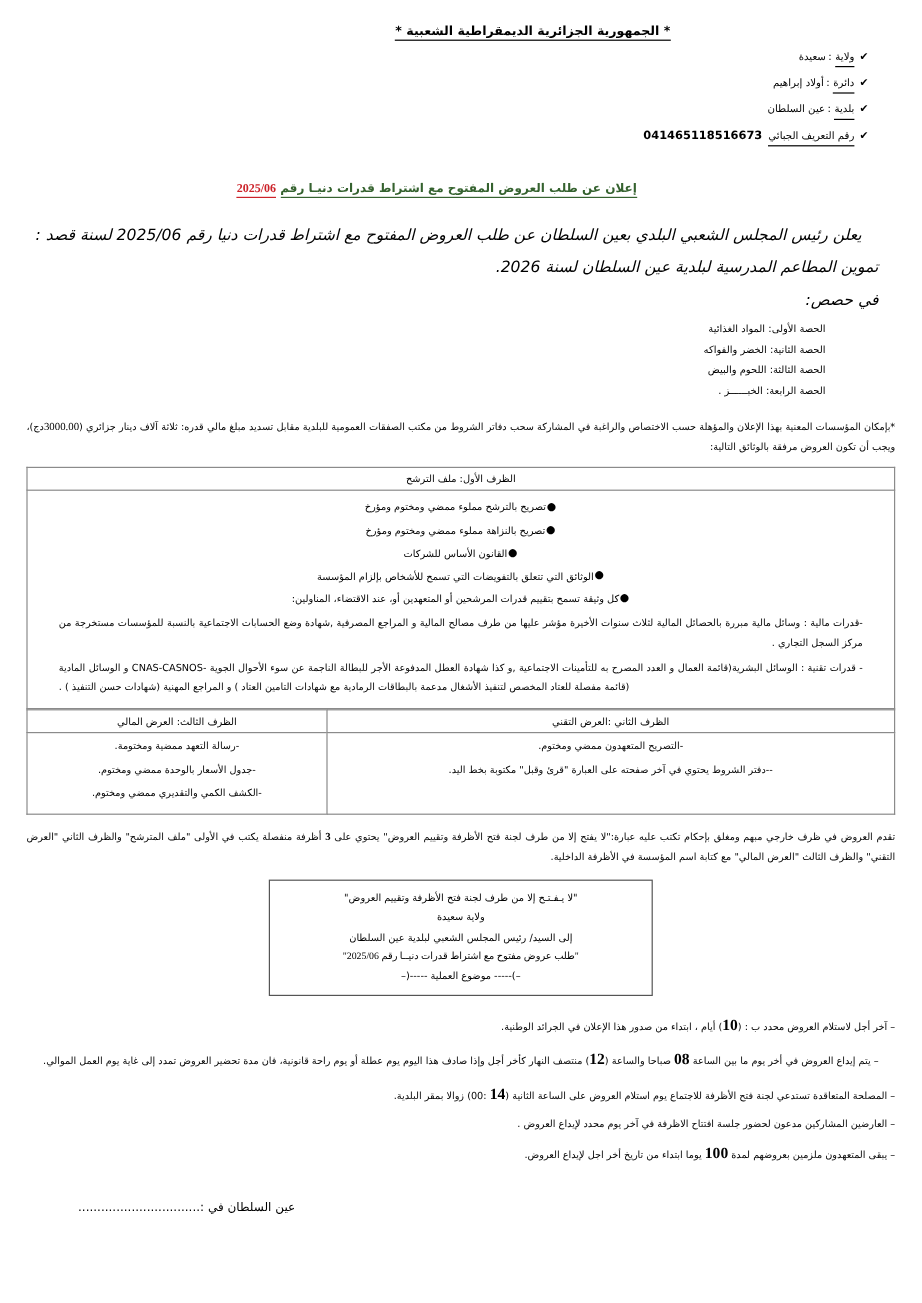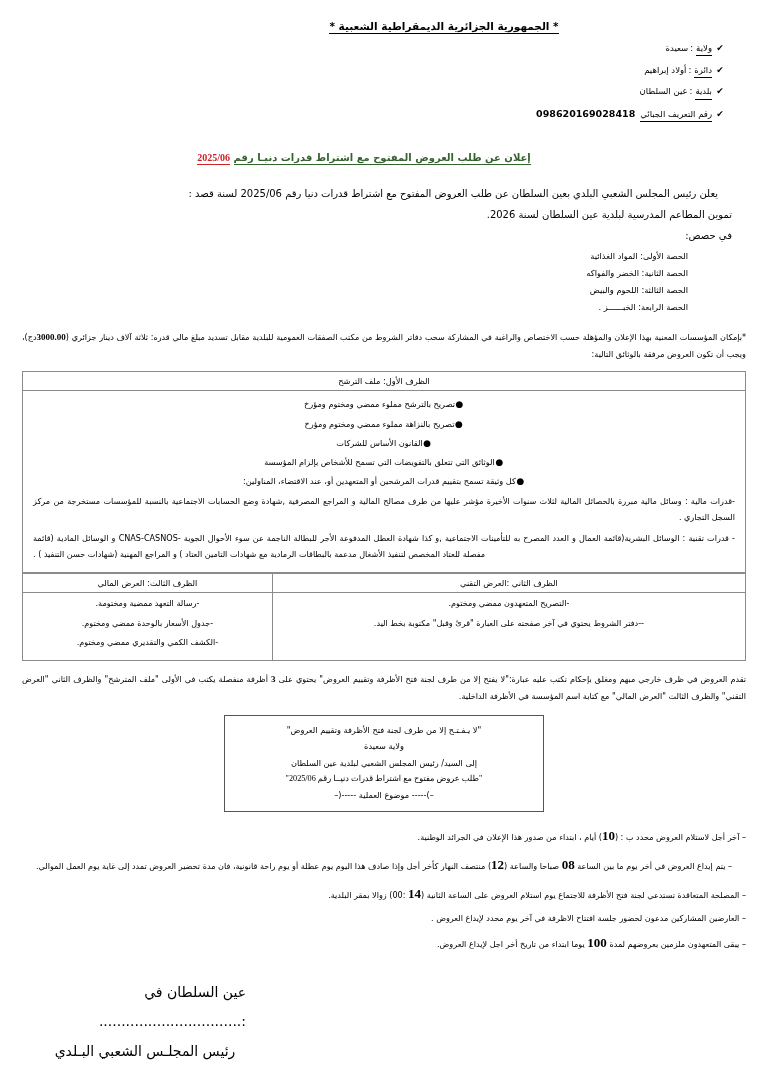--- a/index.html
+++ b/index.html
@@ -90,47 +90,48 @@
     font-weight: bold;
   }
   .ad-title .t-under {
     border-bottom: 1px solid #35622f;
     padding-bottom: 1px;
   }
 
   
   .intro {
     margin-top: 18px;
-    font-size: 10px;
+    font-size: 13px;
     line-height: 2.0;
+    font-style: italic;
   }
   .intro p { margin: 0 0 1px 0; text-align: right; padding-right: 14px;}
   .intro p.p1 { padding-right: 28px; }
   .lots { margin-top: 2px; font-size: 8.3px; line-height: 2.05; }
   .lots .lot { text-align: right; padding-right: 58px; }
 
   .note {
     margin-top: 12px;
     font-size: 8.1px;
     line-height: 2.0;
     text-align: justify;
     text-align-last: right;
   }
-  .note .b { font-weight: bold; font-family: "Liberation Serif", serif; font-size: 9px;}
+  .note .b { font-weight: normal; font-family: "Liberation Serif", serif; font-size: 9px;}
 
   
   .doc-table {
     width: 100%;
     border-collapse: collapse;
     margin-top: 9px;
     table-layout: fixed;
   }
   .doc-table td, .doc-table th {
     border: 1px solid #8b8b8b;
-    padding: 4px 6px;
+    padding: 4px 22px;
     vertical-align: top;
     font-size: 8.1px;
     font-weight: normal;
   }
   .doc-table .head-cell {
     text-align: center;
     padding: 3px 6px;
     font-size: 8.2px;
   }
   ul.req {
@@ -209,21 +210,21 @@
   .final p.center-last { text-align-last: center; }
   .final .bnum { font-weight: bold; font-family: "Liberation Serif", serif; font-size: 13px; }
 
   
   .sign {
     margin-top: 22px;
     width: 210px;
     margin-right: auto;
     margin-left: 18px;
     text-align: center;
-    font-size: 14px;
+    font-size: 10px;
     line-height: 2.1;
   }
   .sign p { margin: 0; }
   .sign .place { text-align: right; padding-right: 4px;}
   .sign .role { letter-spacing: 0.5px; }
 </style>
 </head>
 <body>
 
 <div class="page">
@@ -252,21 +253,21 @@
       <div class="admin-row">
         <span class="admin-check">✔</span>
         <span class="admin-label">بلدية</span>
         <span>:</span>
         <span class="admin-value">عين السلطان</span>
       </div>
 
       <div class="admin-row nif">
         <span class="admin-check">✔</span>
         <span class="admin-label">رقم التعريف الجبائي</span>
-        <span class="admin-value bold">098620169028418</span>
+        <span class="admin-value bold">041465118516673</span>
       </div>
 
     </div>
   </div>
 
   <div class="ad-title">
     <span class="t-under">إعلان عن طلب العروض المفتوح مع اشتراط قدرات دنيـا  رقم</span>
     <span class="num">2025/06</span>
   </div>
 
@@ -351,16 +352,15 @@
     <p><span>– المصلحة المتعاقدة  تستدعي لجنة  فتح الأظرفة  للاجتماع يوم استلام العروض على الساعة الثانية (</span><span class="bnum">14</span><span> :00) زوالا بمقر البلدية.</span></p>
 
     <p><span>– العارضين المشاركين مدعون لحضور جلسة افتتاح  الاظرفة في آخر يوم محدد لإيداع العروض .</span></p>
 
     <p><span>– يبقى المتعهدون ملزمين بعروضهم  لمدة </span><span class="bnum">100</span><span> يوما ابتداء من تاريخ أخر اجل لإيداع العروض.</span></p>
 
   </div>
 
   <div class="sign">
     <p class="place">عين السلطان   في :................................</p>
-    <p class="role">رئيس المجلـس الشعبي البـلدي</p>
   </div>
 
 </div>
 
 </body></html>

